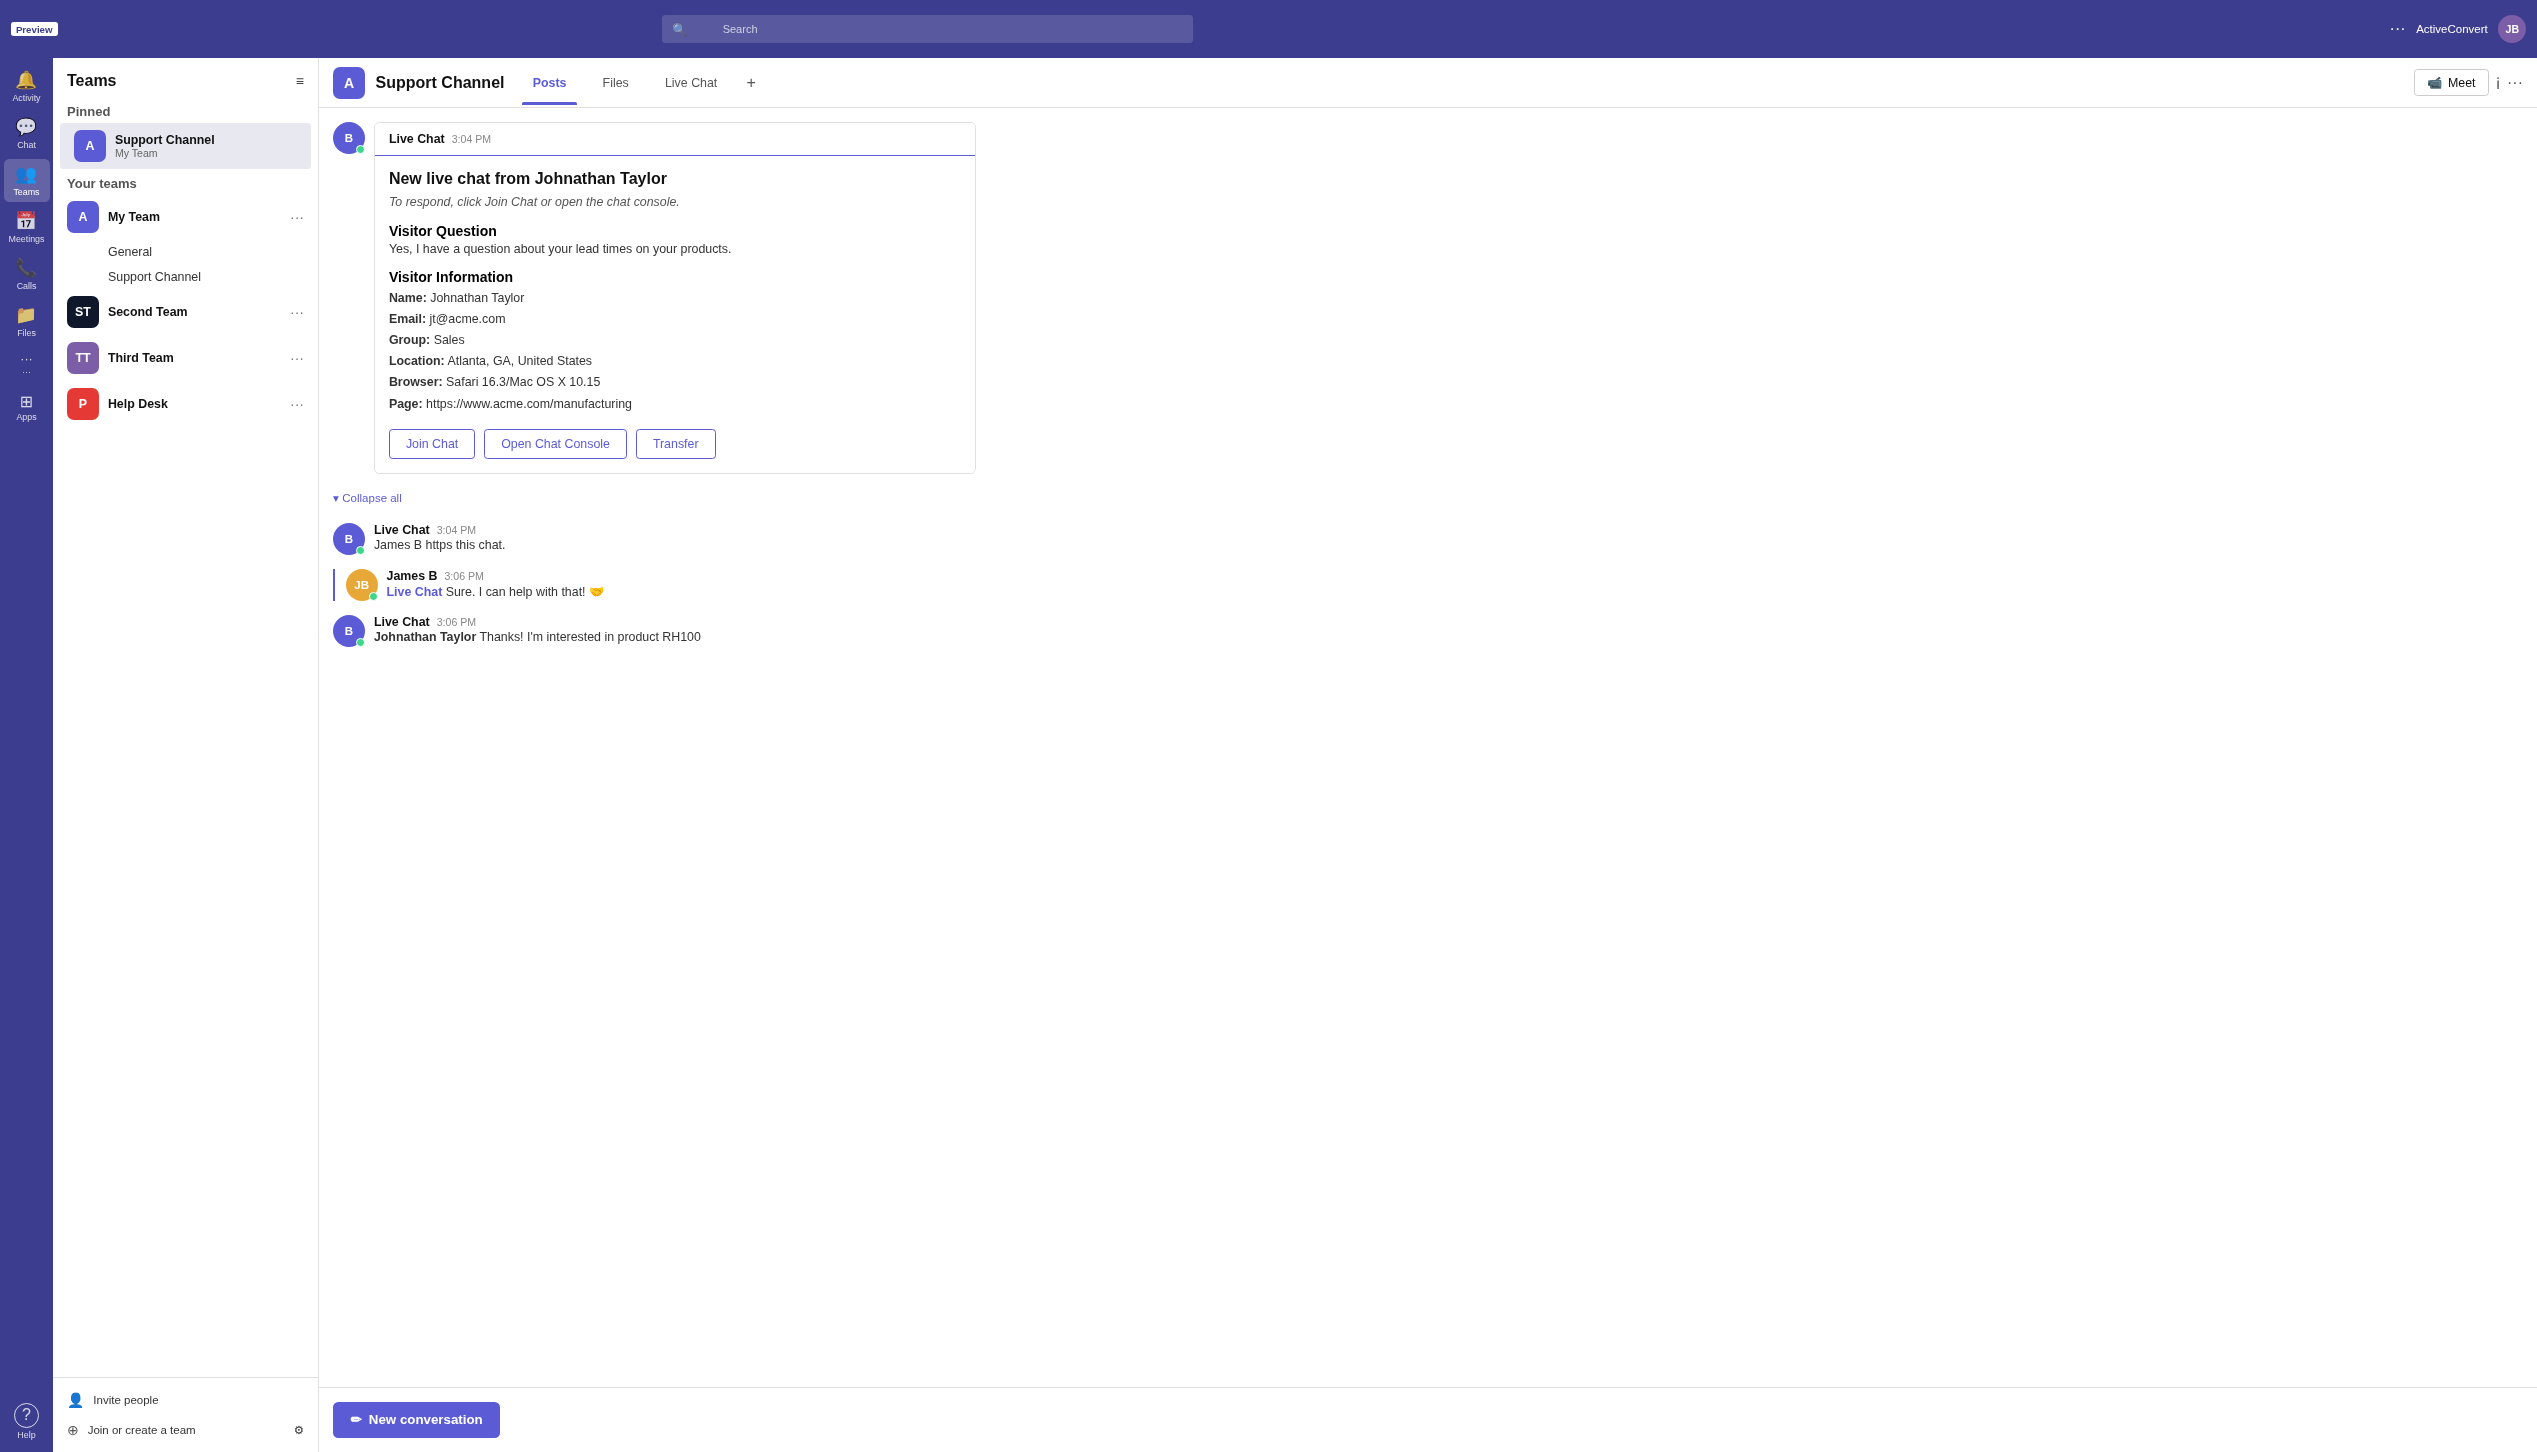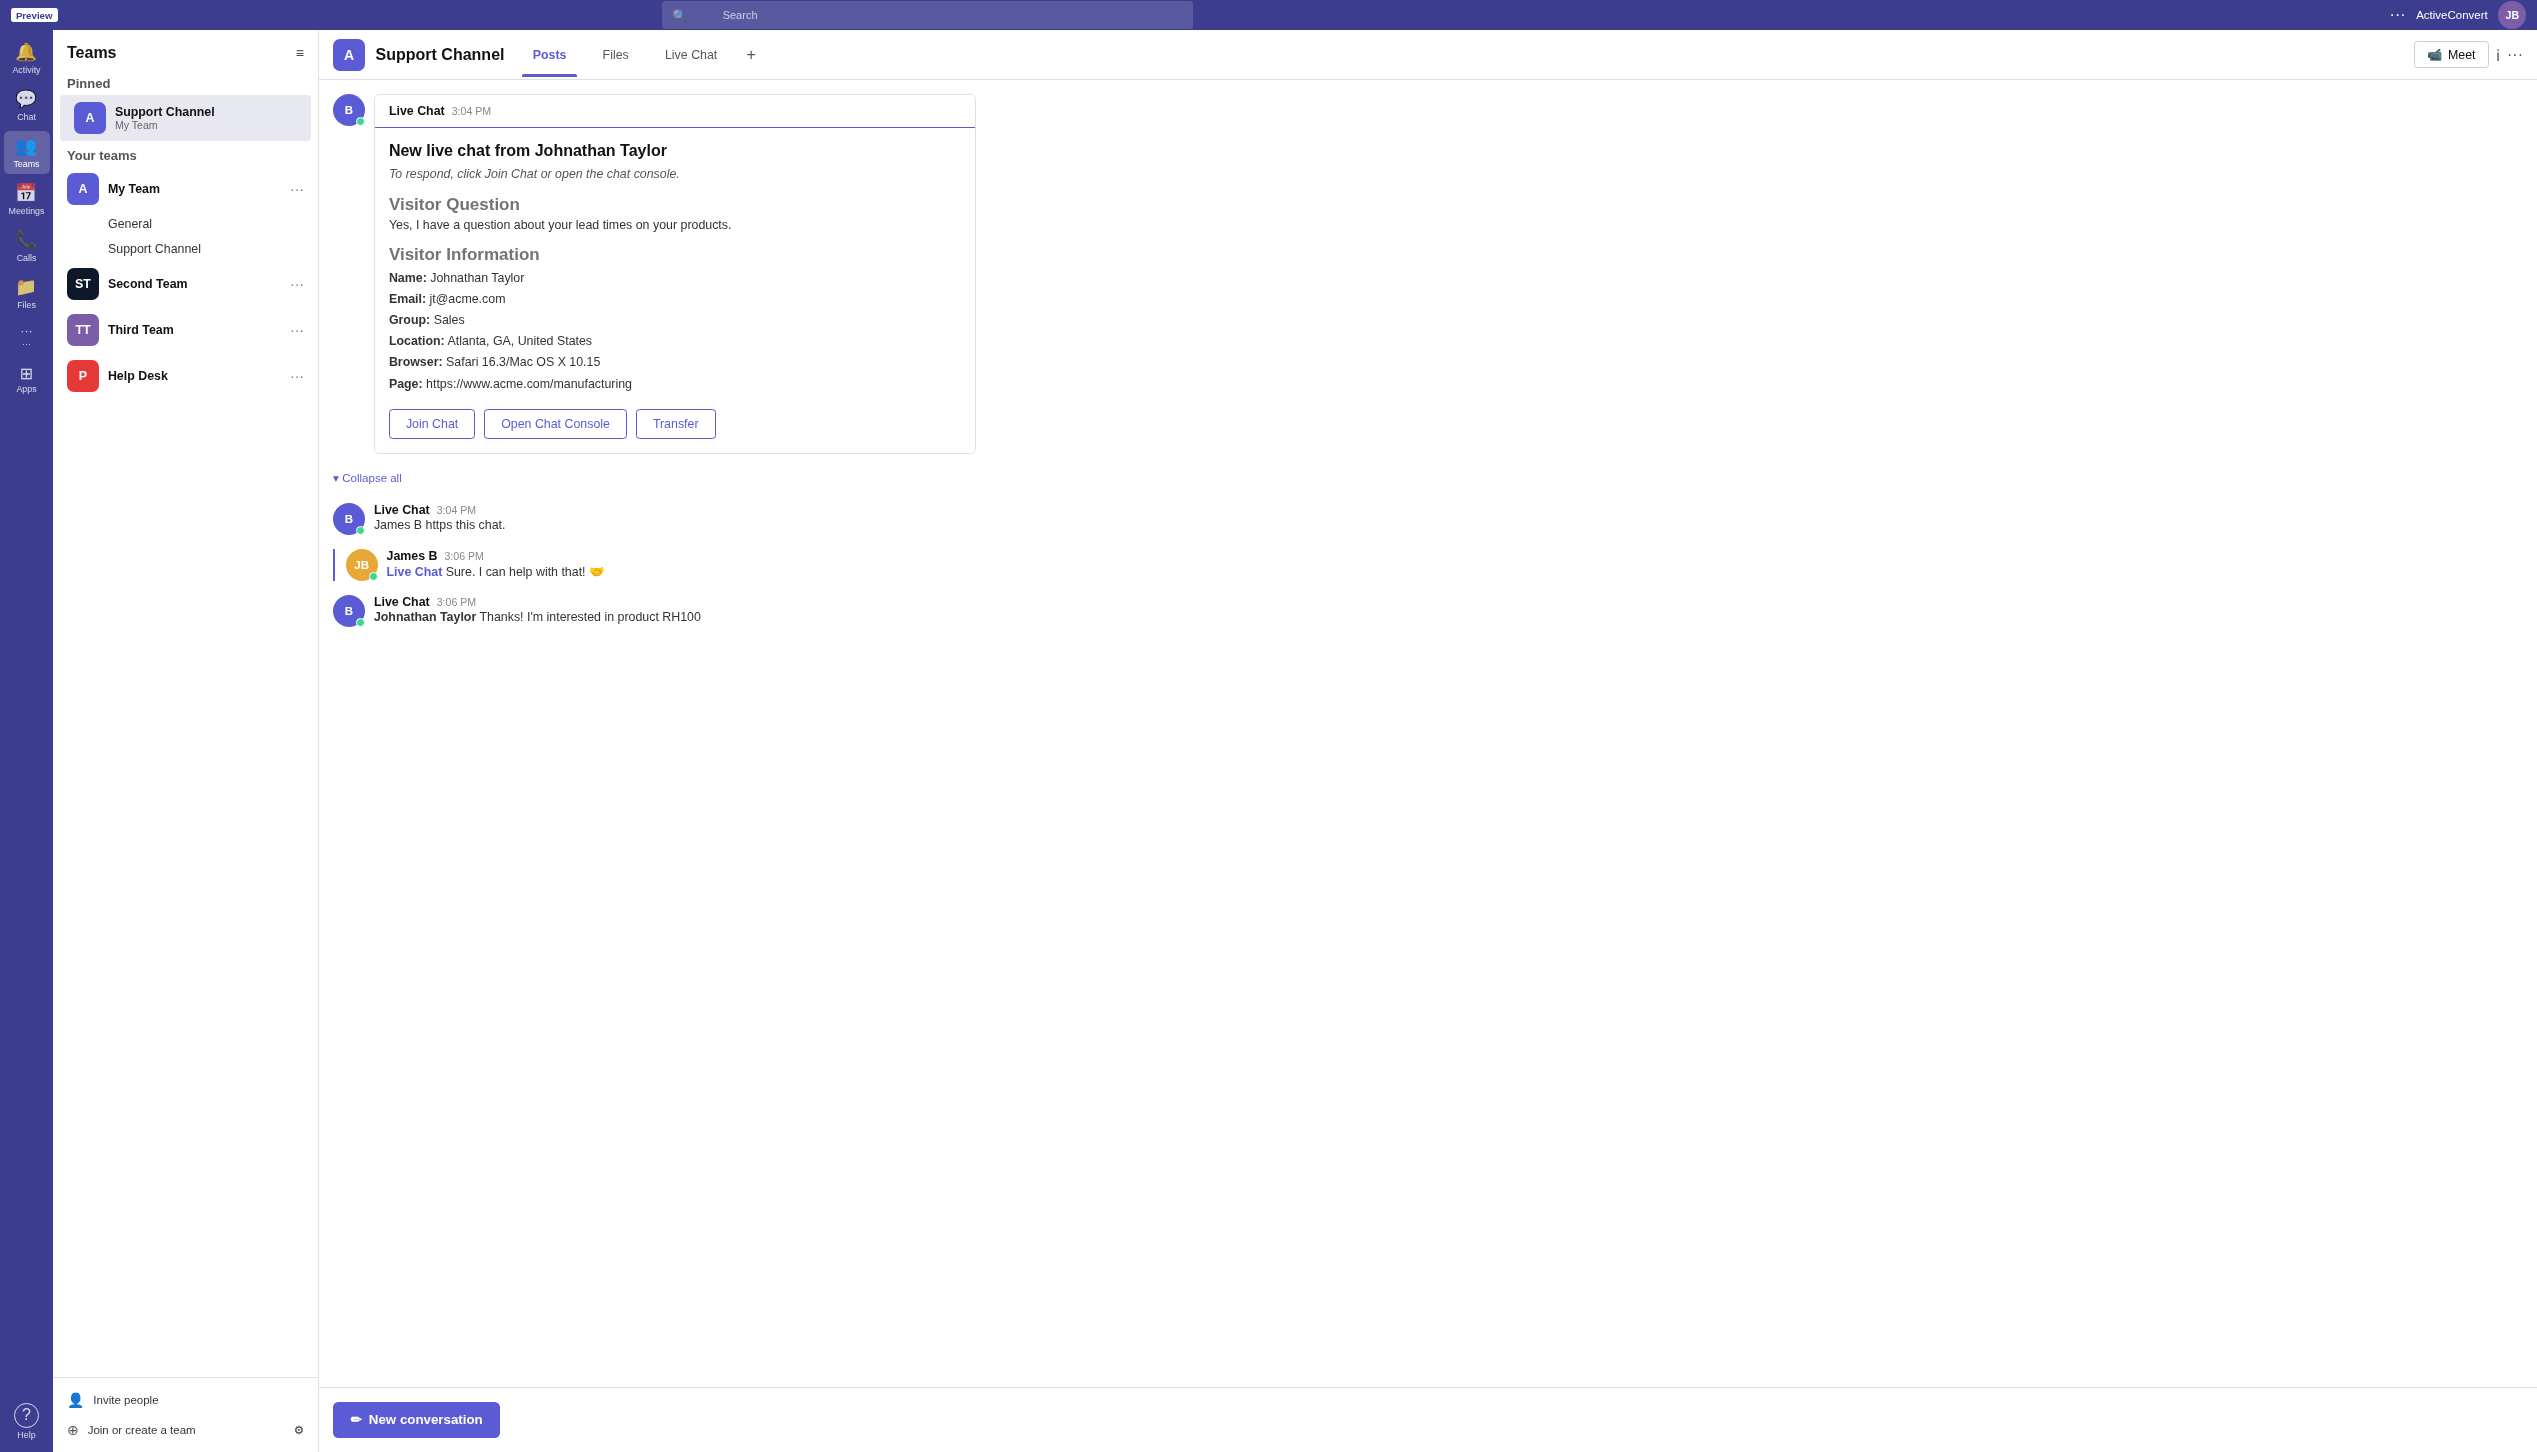--- a/index.html
+++ b/index.html
@@ -1,20 +1,20 @@
 <!DOCTYPE html>
 <html style="font-size:14px"><head>
   <meta charset="utf-8">
   <style>
     * { box-sizing: border-box; margin: 0; padding: 0; }
     body { font-family: 'Segoe UI', Arial, sans-serif; background: #f5f5f5; display: flex; flex-direction: column; height: 100vh; overflow: hidden; }
 
     
     .topbar {
-      height: 30px;
+      height: 58px;
       background: #3d3d8f;
       display: flex;
       align-items: center;
       padding: 0 10.6px;
       gap: 10.6px;
       flex-shrink: 0;
     }
     .topbar-preview {
       background: #fff;
       color: #3d3d8f;
@@ -271,21 +271,21 @@
       gap: 7px;
       padding: 8.9px 14px;
       background: #fff;
       border-bottom: 1.8px solid #5b5bd6;
     }
     .live-chat-label { font-weight: 600; font-size: 12.4px; color: #111; }
     .live-chat-time { font-size: 10.6px; color: #888; }
     .live-chat-card-body { padding: 14px; background: #fff; }
     .live-chat-headline { font-size: 16px; font-weight: 700; color: #111; margin-bottom: 7px; }
     .live-chat-subtext { font-style: italic; color: #555; font-size: 12.4px; margin-bottom: 14px; }
-    .live-chat-section-title { font-weight: 700; font-size: 17px; color: #737373; margin-bottom: 3.5px; }
+    .live-chat-section-title { font-weight: 700; font-size: 14px; color: #000000; margin-bottom: 3.5px; }
     .live-chat-answer { font-size: 12.4px; color: #333; margin-bottom: 12.4px; }
     .live-chat-info-row { font-size: 12.4px; color: #333; line-height: 1.7; }
     .live-chat-info-label { font-weight: 700; }
     .live-chat-actions {
       display: flex;
       gap: 8.9px;
       margin-top: 14px;
     }
     .action-btn {
       border: 0.9px solid #5b5bd6;

